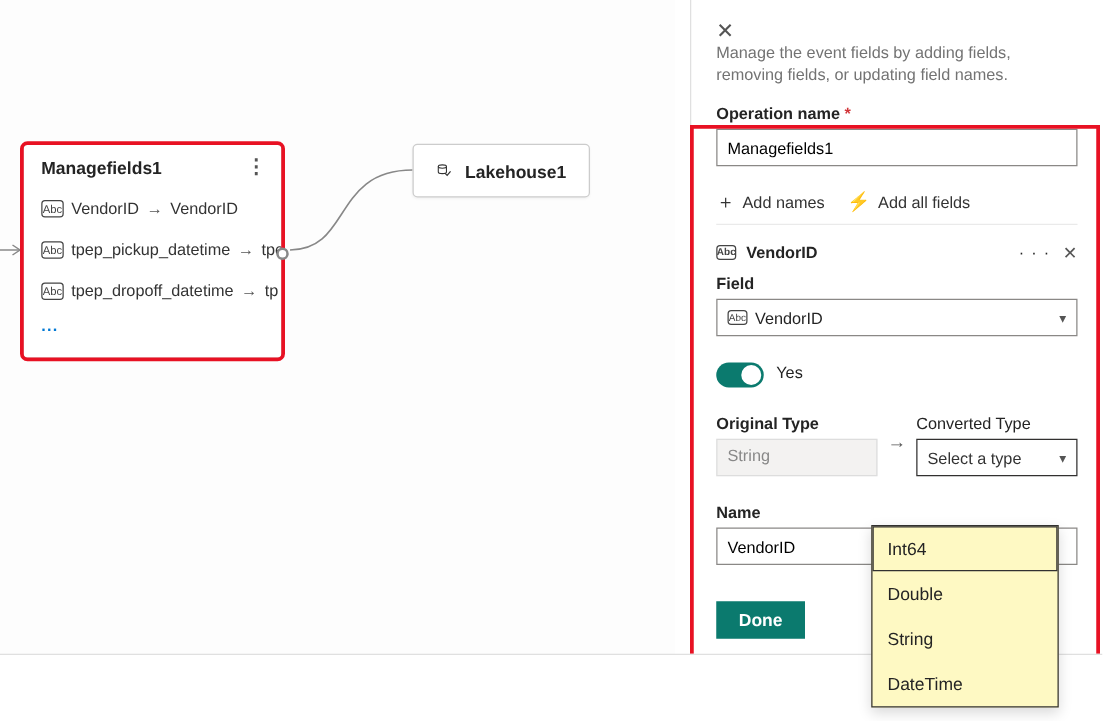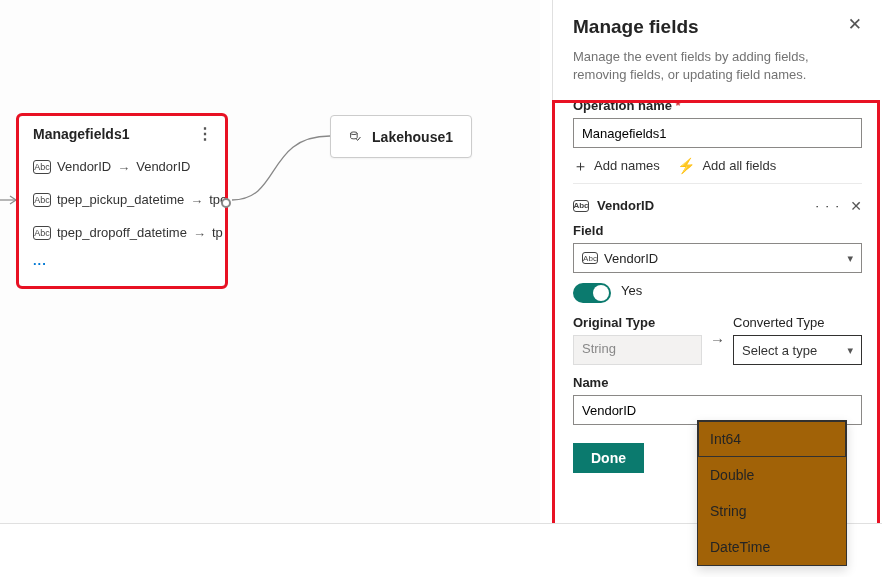--- a/index.html
+++ b/index.html
@@ -216,21 +216,21 @@
   .toggle::after {
     content:"";
     position: absolute;
     right: 2px; top: 2px;
     width: 16px; height: 16px;
     border-radius: 50%;
     background: #fff;
   }
   .toggle-wrap { display:flex; align-items:flex-start; gap:10px; margin-top:6px; margin-bottom:12px; }
 
-  .form-group { margin-bottom: 10px; }
+  .form-group { margin-bottom: 21px; }
 
   .type-row {
     display:flex;
     align-items:center;
     gap: 8px;
   }
   .type-col { flex: 1; }
   .type-arrow {
     align-self: center;
     padding-bottom: 6px;
@@ -257,21 +257,21 @@
   }
   .select-with-icon {
     display:flex; align-items:center; gap:6px;
     height:30px; border:1px solid #8a8886; padding:0 8px;
     cursor:pointer;
   }
   .chev { font-size:11px; color:#555; }
 
   .dropdown {
     position: absolute;
-    background:#a16207;
+    background:#fef9c3;
     border:1px solid #323130;
     width: 150px;
     box-shadow: 0 4px 10px rgba(0,0,0,0.15);
     z-index: 50;
   }
   .dropdown-item {
     padding: 10px 12px;
     font-size: 14px;
     cursor:pointer;
   }
@@ -370,21 +370,20 @@
       </svg>
       <span>Lakehouse1</span>
     </div>
   </div>
 
 </div>
 
 <div class="side-panel">
 
   <div class="panel-header">
-    <div class="panel-title">Manage fields</div>
     <div class="close-x">✕</div>
   </div>
   <div class="panel-desc">Manage the event fields by adding fields, removing fields, or updating field names.</div>
 
   <div class="form-group">
     <span class="label required">Operation name</span>
     <input class="text-input" type="text" value="Managefields1" style="">
   </div>
 
   <div class="add-row">

